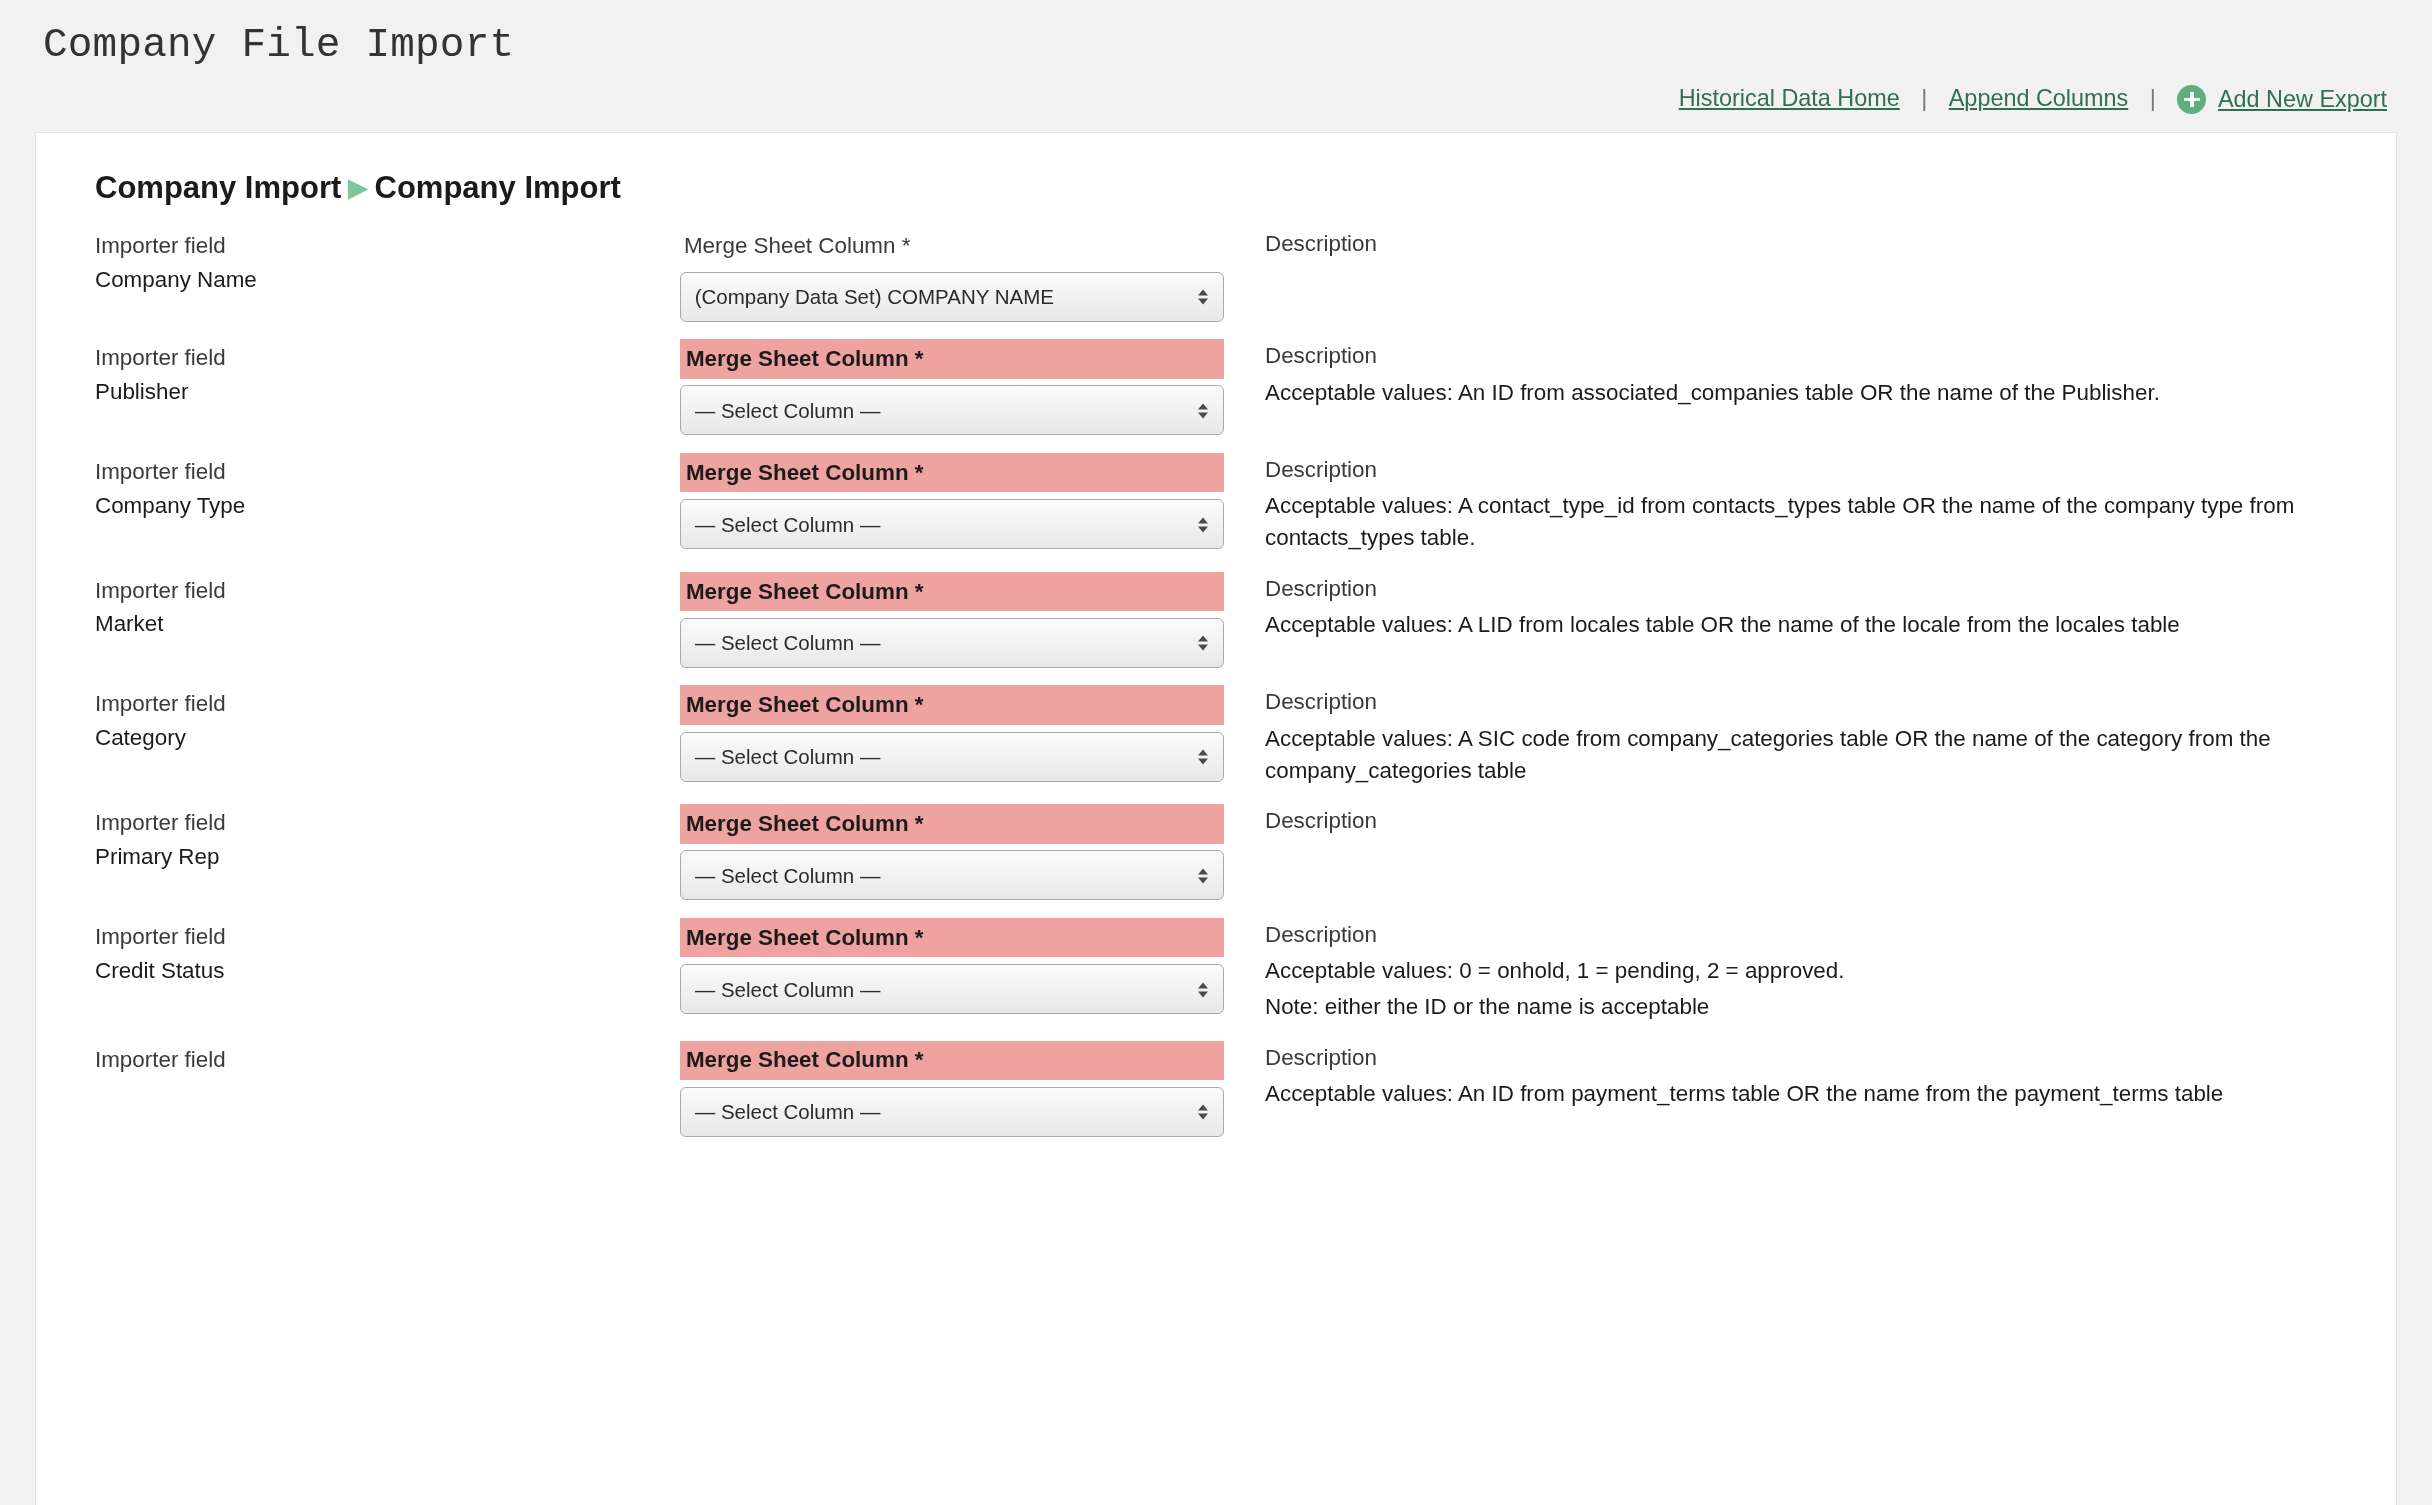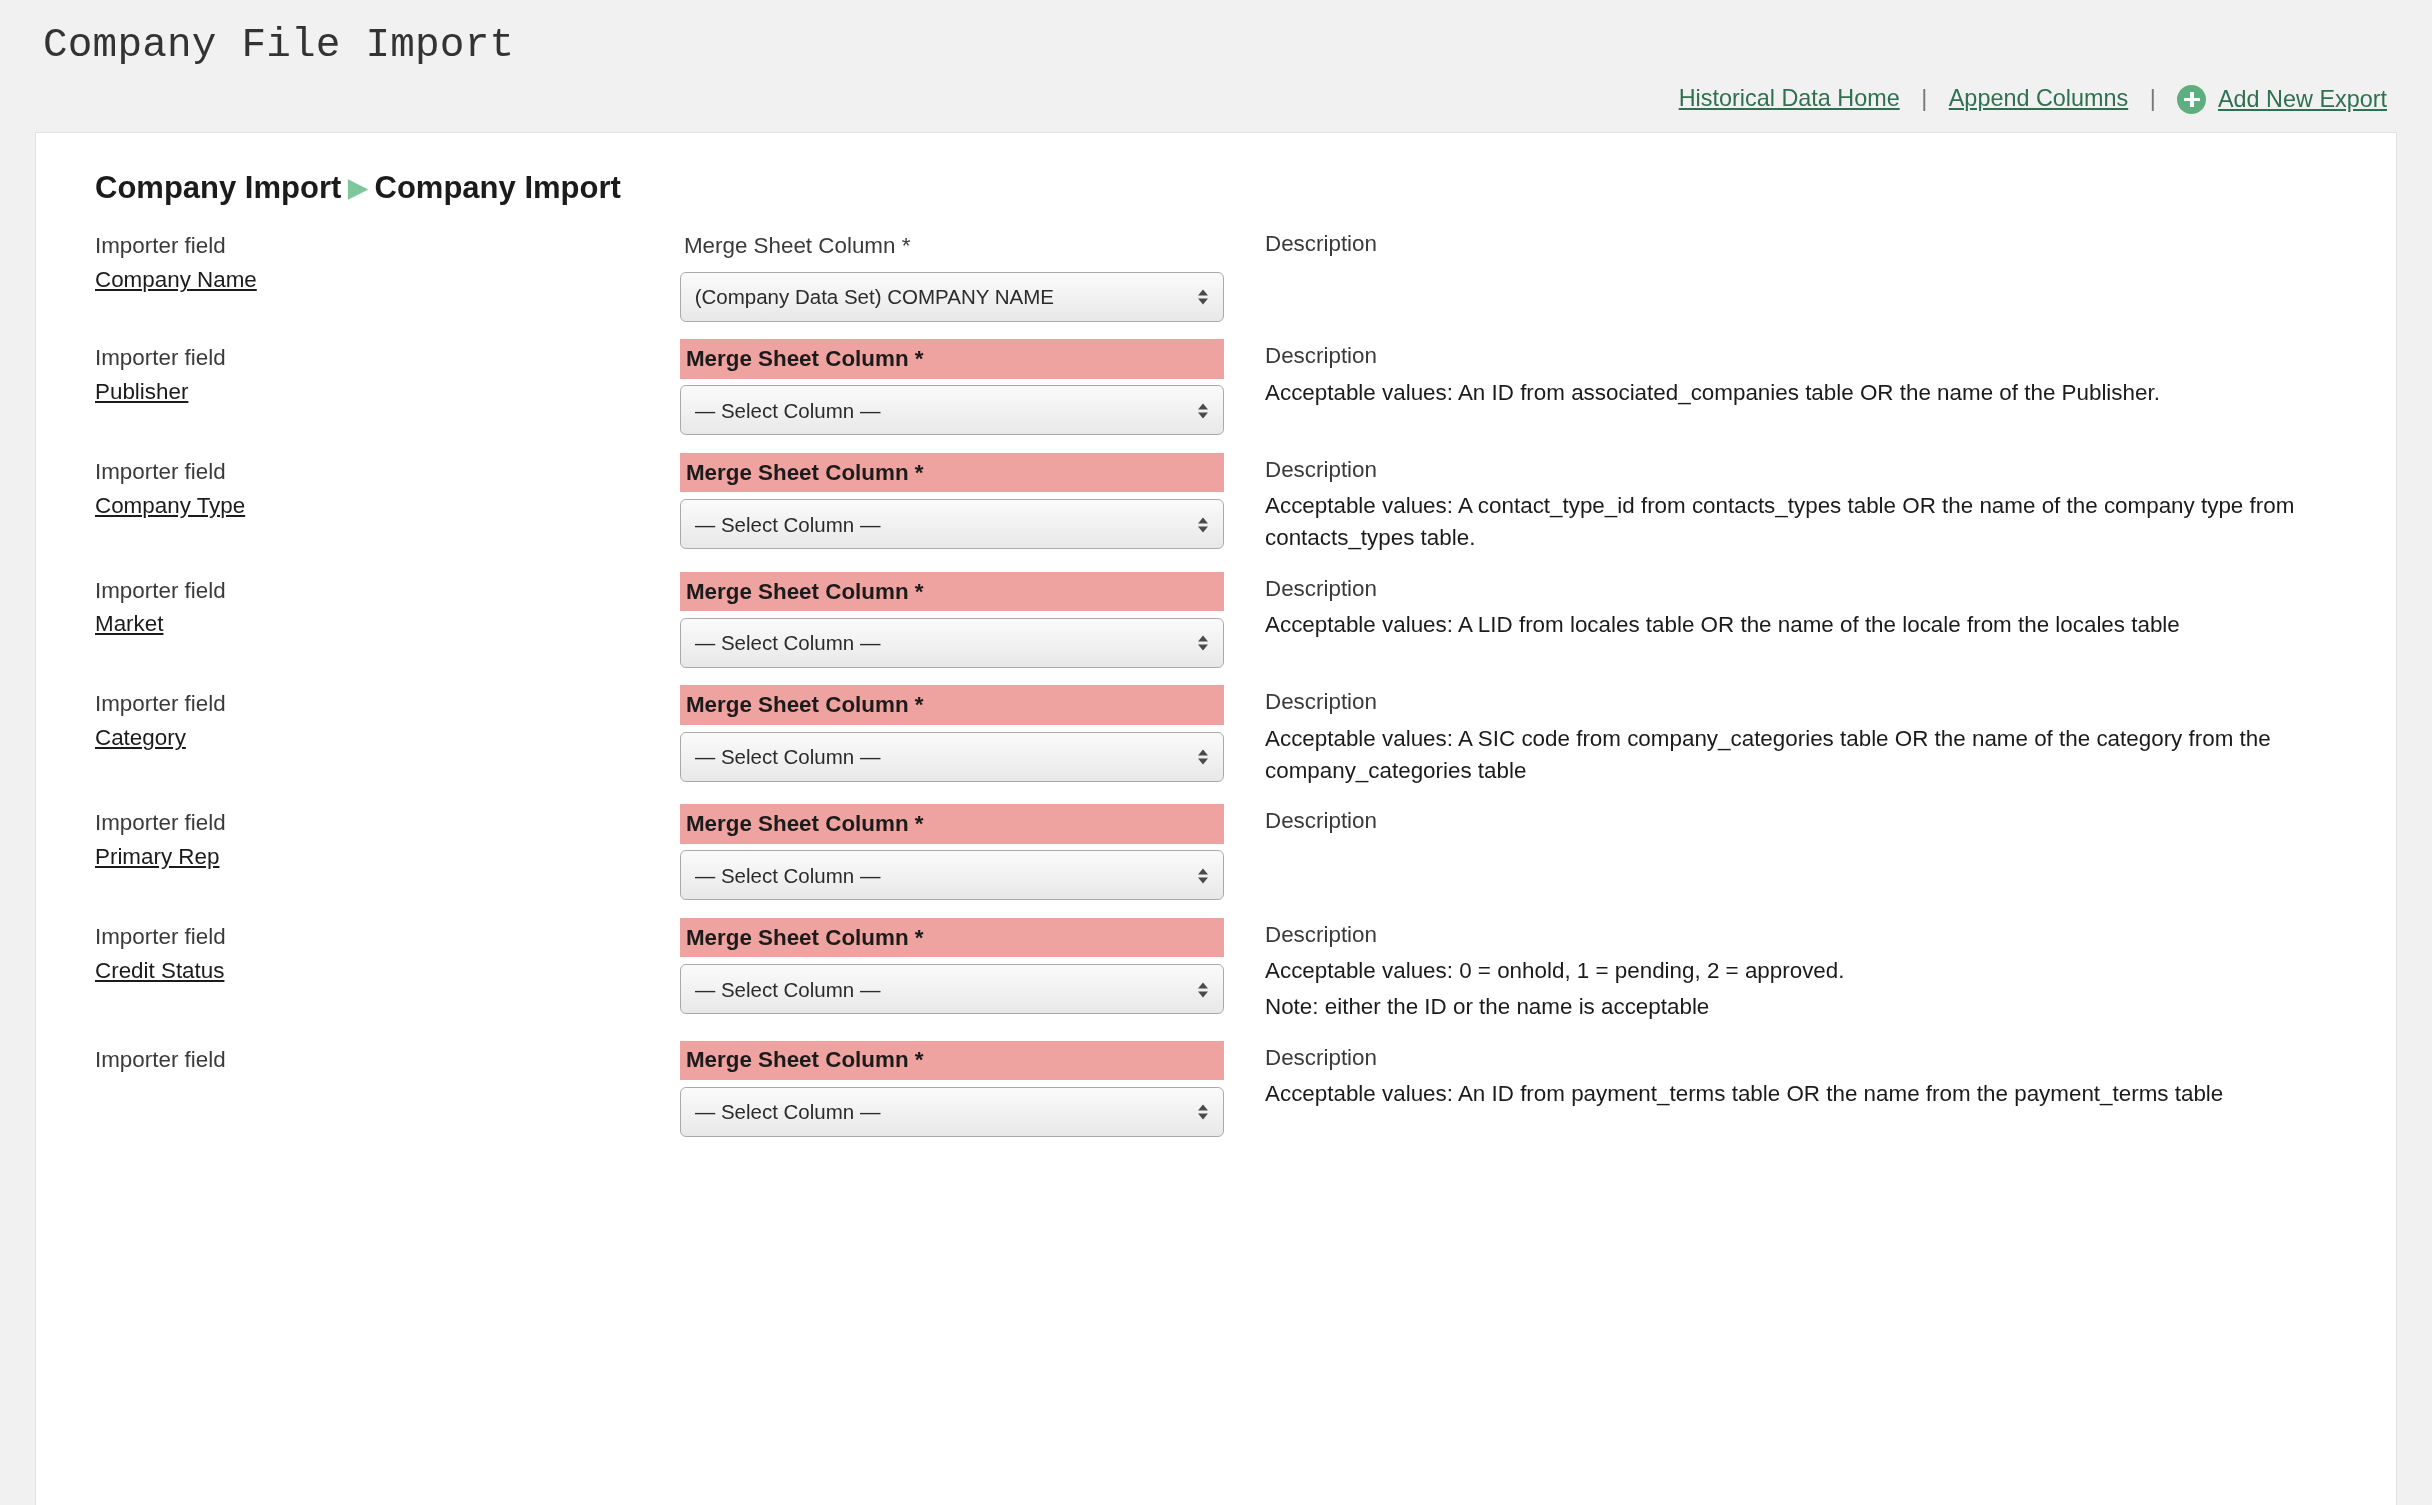--- a/index.html
+++ b/index.html
@@ -117,21 +117,20 @@
 
   .label-muted {
     font-size: 22.4px;
     color: #3a3a3a;
     line-height: 1.5;
   }
   .field-name {
     font-size: 22.4px;
     color: #1b1b1b;
     line-height: 1.5;
-    text-decoration: underline;
   }
 
   .merge-header {
     font-size: 22.4px;
     color: #3a3a3a;
     line-height: 1.5;
     padding: 2px 3.9px 2px 3.9px;
     display: block;
   }
   .merge-header.required {

